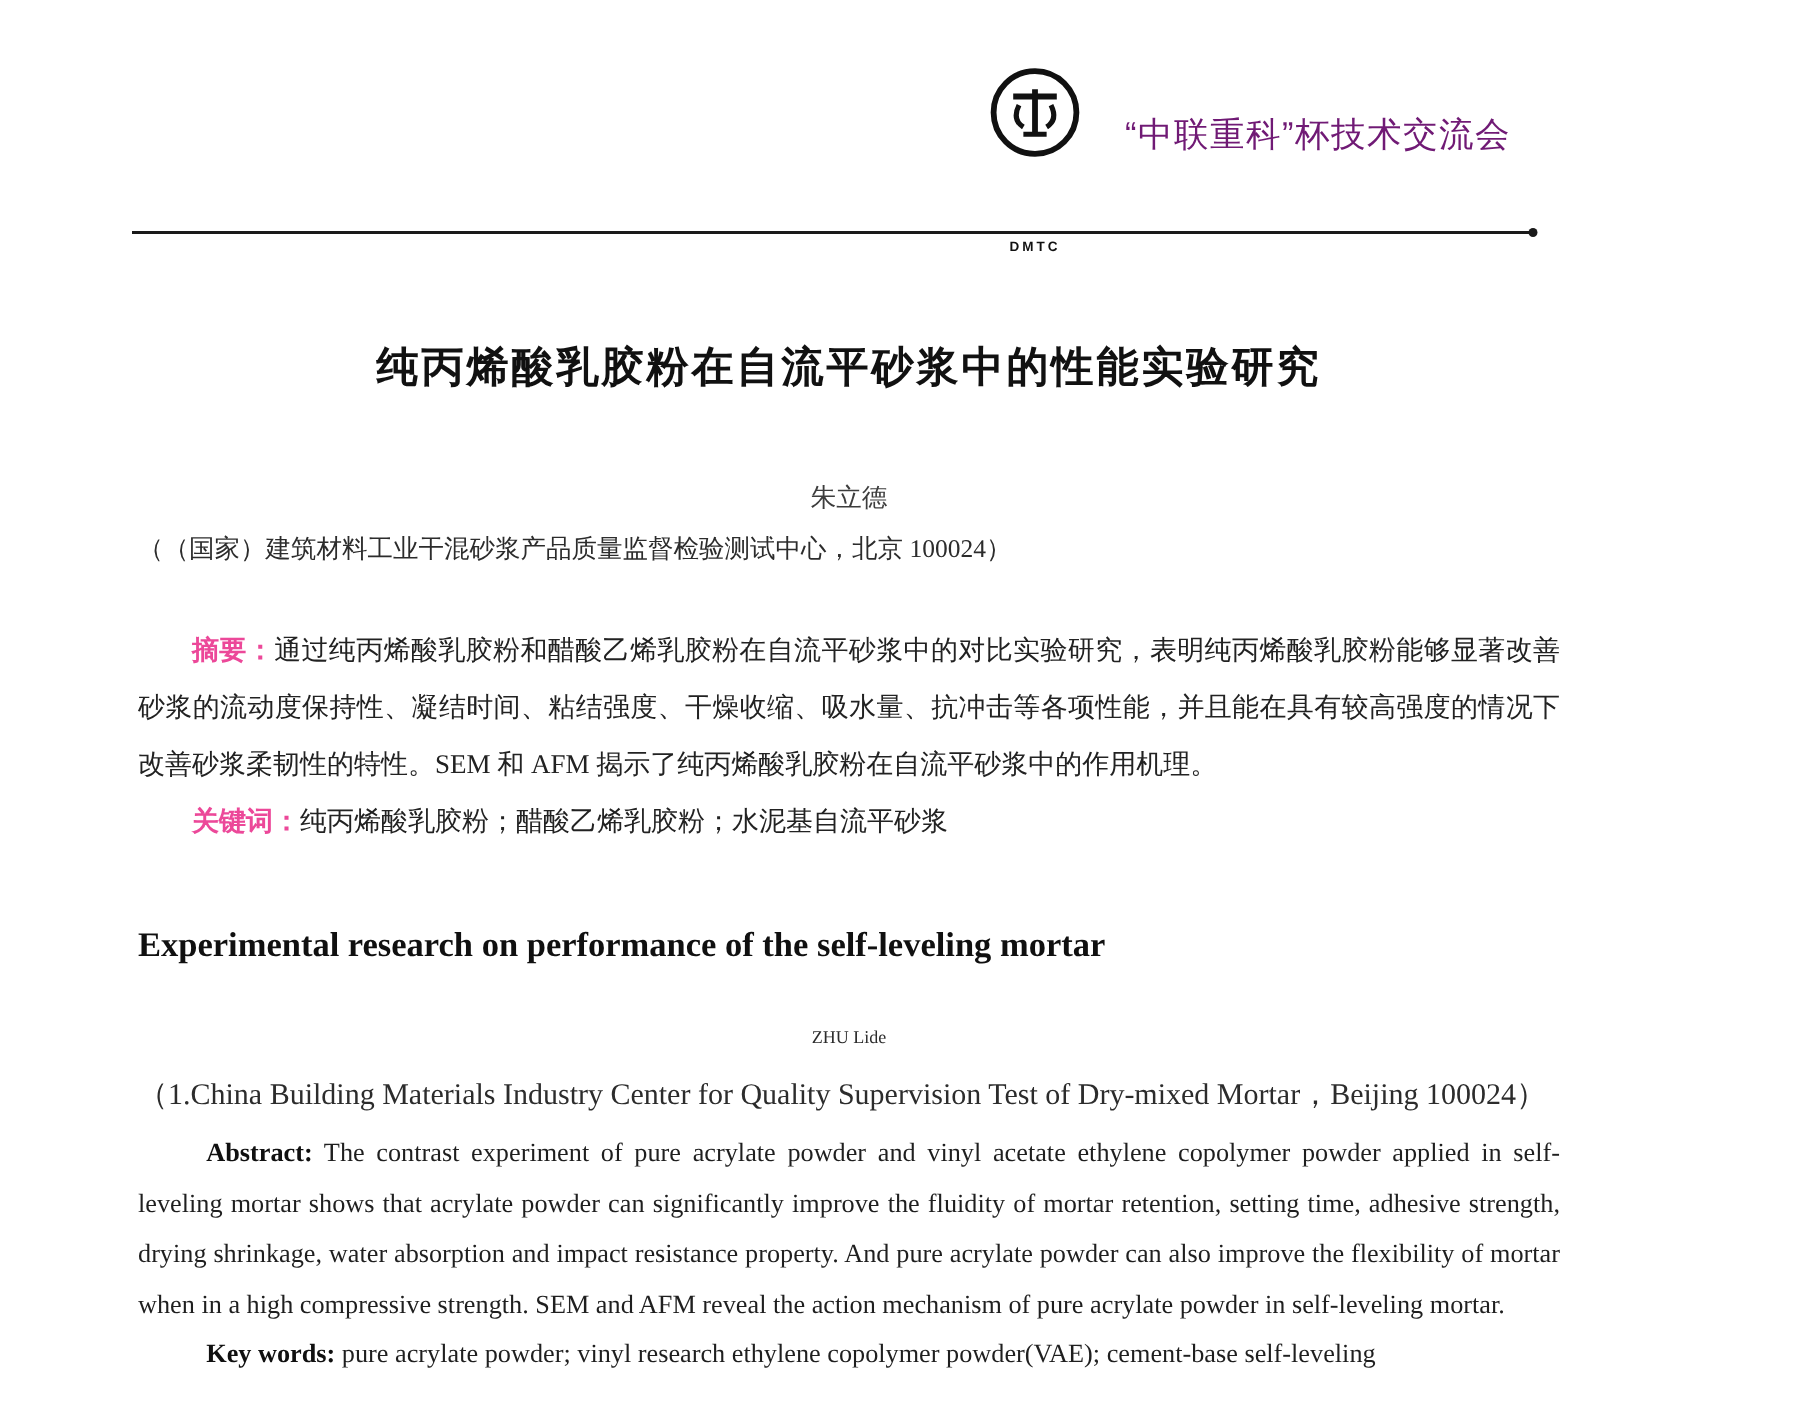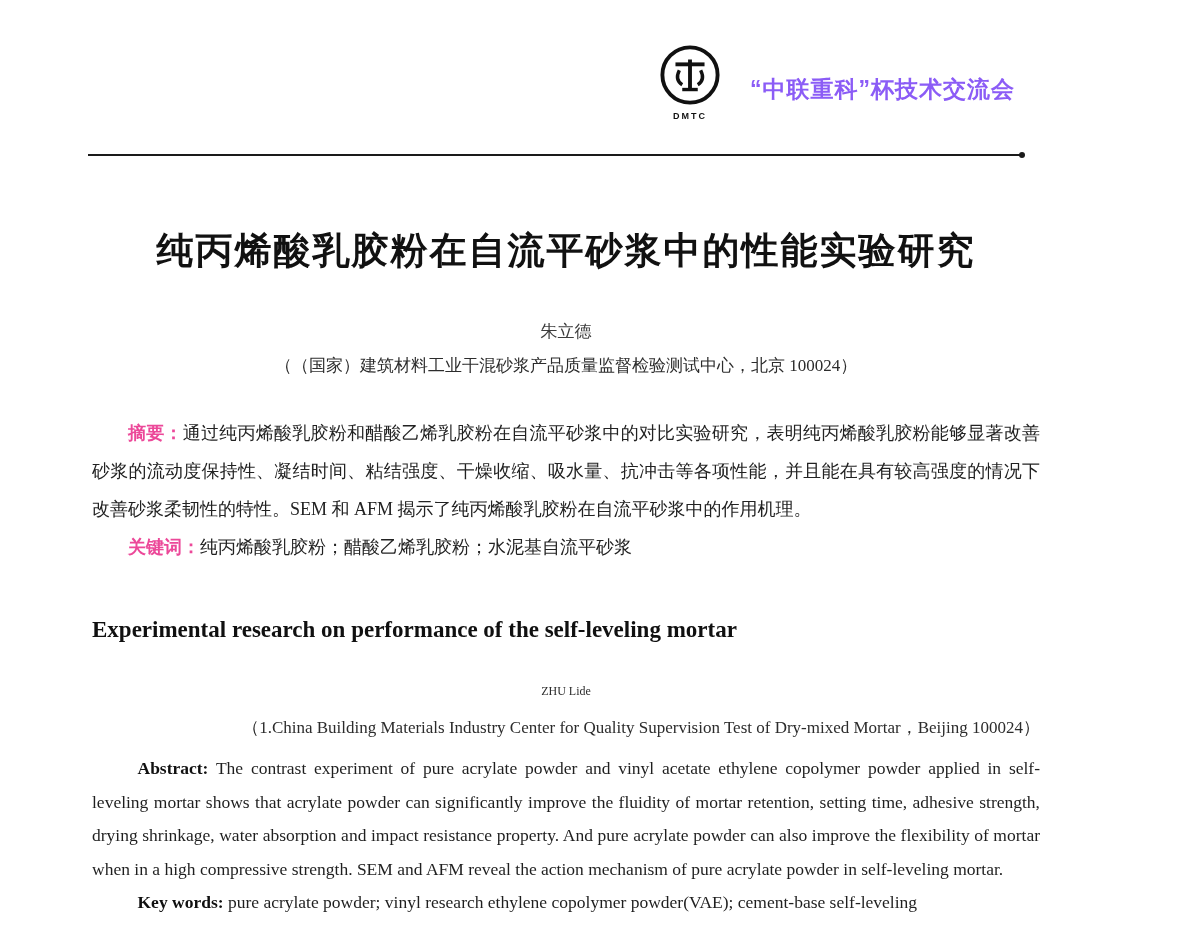--- a/index.html
+++ b/index.html
@@ -21,36 +21,37 @@
     left: 656px;
     display: flex;
     align-items: flex-start;
     gap: 26px;
   }
   .logo-wrap {
     display: flex;
     flex-direction: column;
     align-items: center;
     width: 68px;
+    gap: 47px;
   }
   .logo-caption {
     font-family: "Liberation Sans", "DejaVu Sans", sans-serif;
     font-size: 9px;
     font-weight: bold;
     letter-spacing: 2px;
     margin-top: 1px;
     color: #111;
   }
   .event-title {
     font-family: "Liberation Sans", "DejaVu Sans", sans-serif;
     font-size: 23px;
-    font-weight: 700;
+    font-weight: 400;
     letter-spacing: 1px;
     margin-top: 30px;
-    color: #8b5cf6;
+    color: #701a75;
     white-space: nowrap;
   }
 
   
   .rule {
     position: absolute;
     top: 154px;
     left: 88px;
     width: 934px;
     height: 2px;
@@ -67,45 +68,45 @@
   }
 
   
   .col { position: absolute; left: 92px; width: 948px; }
 
   .cn-title {
     top: 226px;
     text-align: center;
     font-family: "Liberation Sans", "DejaVu Sans", sans-serif;
     font-weight: 700;
-    font-size: 37px;
+    font-size: 28px;
     letter-spacing: 2px;
     color: #111;
   }
   .cn-author { top: 320px; text-align: center; font-size: 17px; color: #3d3d3d; }
-  .cn-affil  { top: 354px; text-align: center; font-size: 17px; color: #2c2c2c; font-family: Liberation Serif, serif; }
+  .cn-affil  { top: 354px; font-size: 17px; color: #2c2c2c; font-family: Liberation Serif, serif; }
 
   .cn-abstract { top: 414px; font-size: 18px; line-height: 38px; text-align: justify; color: #222; }
   .cn-abstract p { margin: 0; text-indent: 2em; }
   .label-cn {
     font-family: "Liberation Sans", "DejaVu Sans", sans-serif;
     font-weight: 700;
     color: #ec4899;
   }
 
   .en-title {
     top: 612px;
     text-align: left;
     font-weight: 700;
     font-size: 23px;
     line-height: 35px;
     color: #101010;
   }
   .en-author { top: 684px; text-align: center; font-size: 12px; color: #2c2c2c; }
-  .en-affil  { top: 716px; text-align: right; font-size: 17px; color: #2c2c2c; white-space: nowrap; }
+  .en-affil  { top: 716px; text-align: left; font-size: 20px; color: #2c2c2c; white-space: nowrap; }
 
   .en-abstract { top: 752px; font-size: 17.5px; line-height: 33.5px; text-align: justify; color: #1f1f1f; }
   .en-abstract p { margin: 0; text-indent: 2.6em; }
   .label-en { font-weight: 700; color: #101010; }
 </style>
 </head>
 <body>
 
 <div class="page">
 

